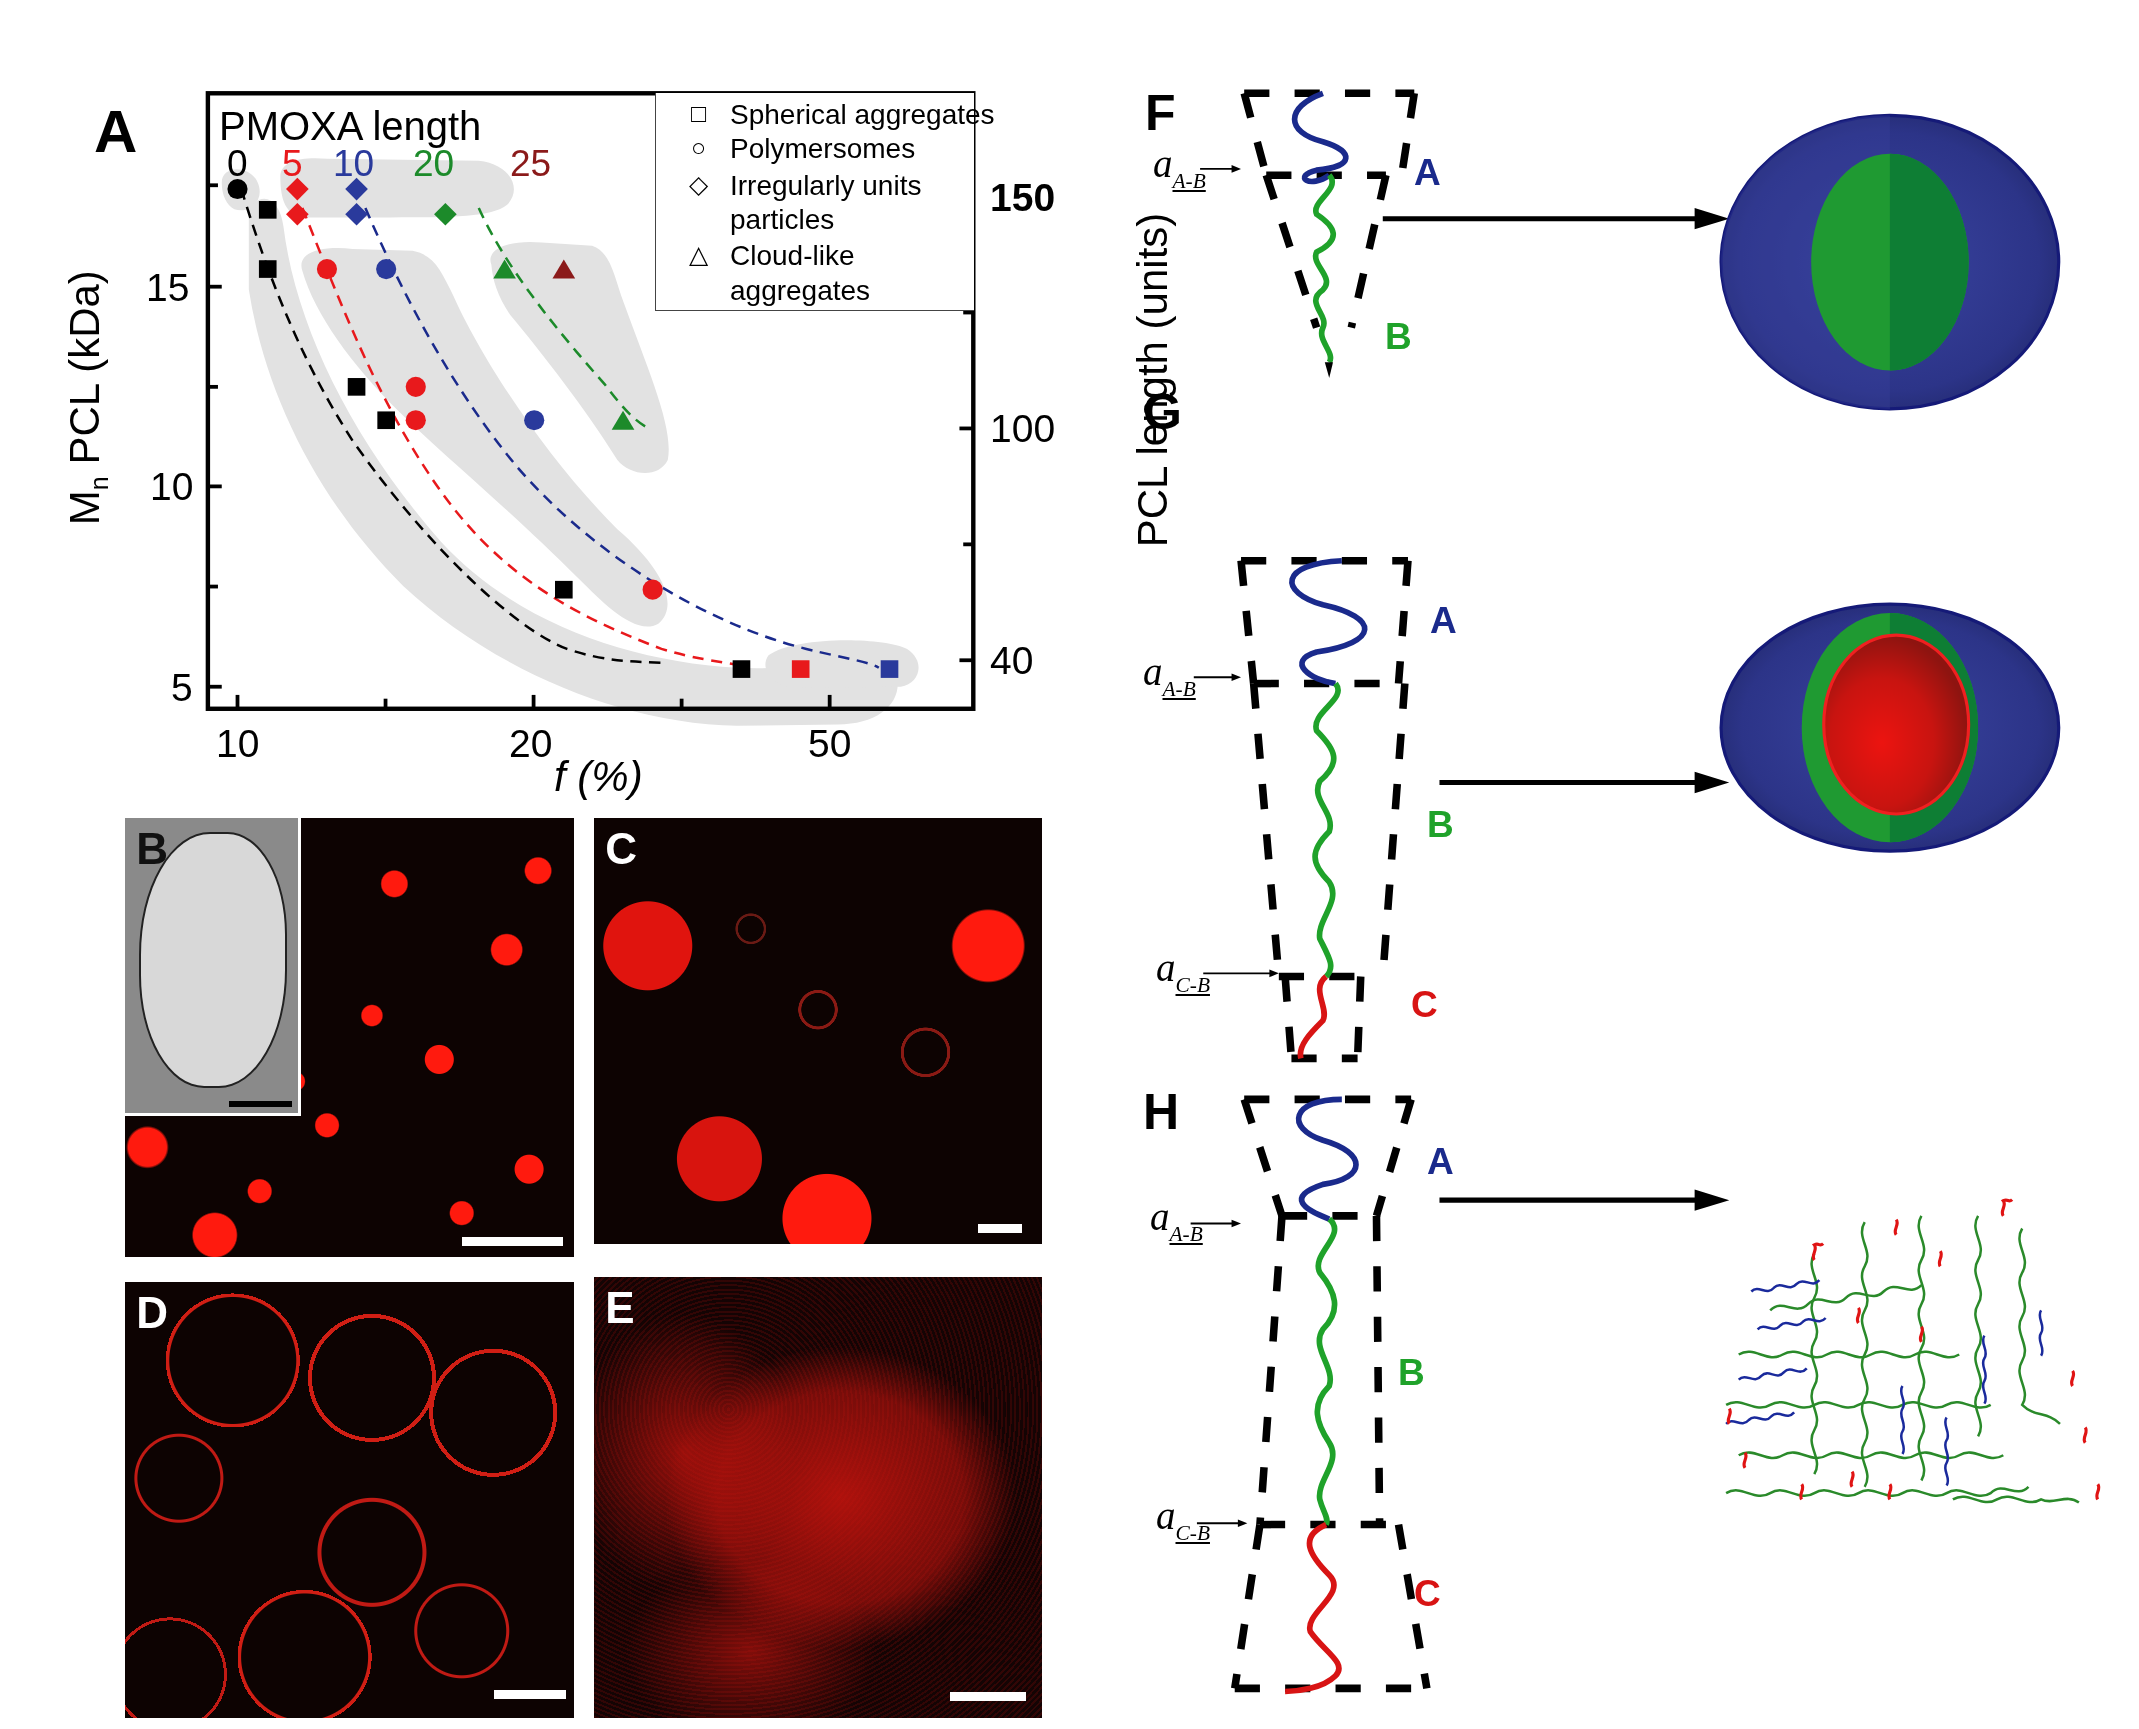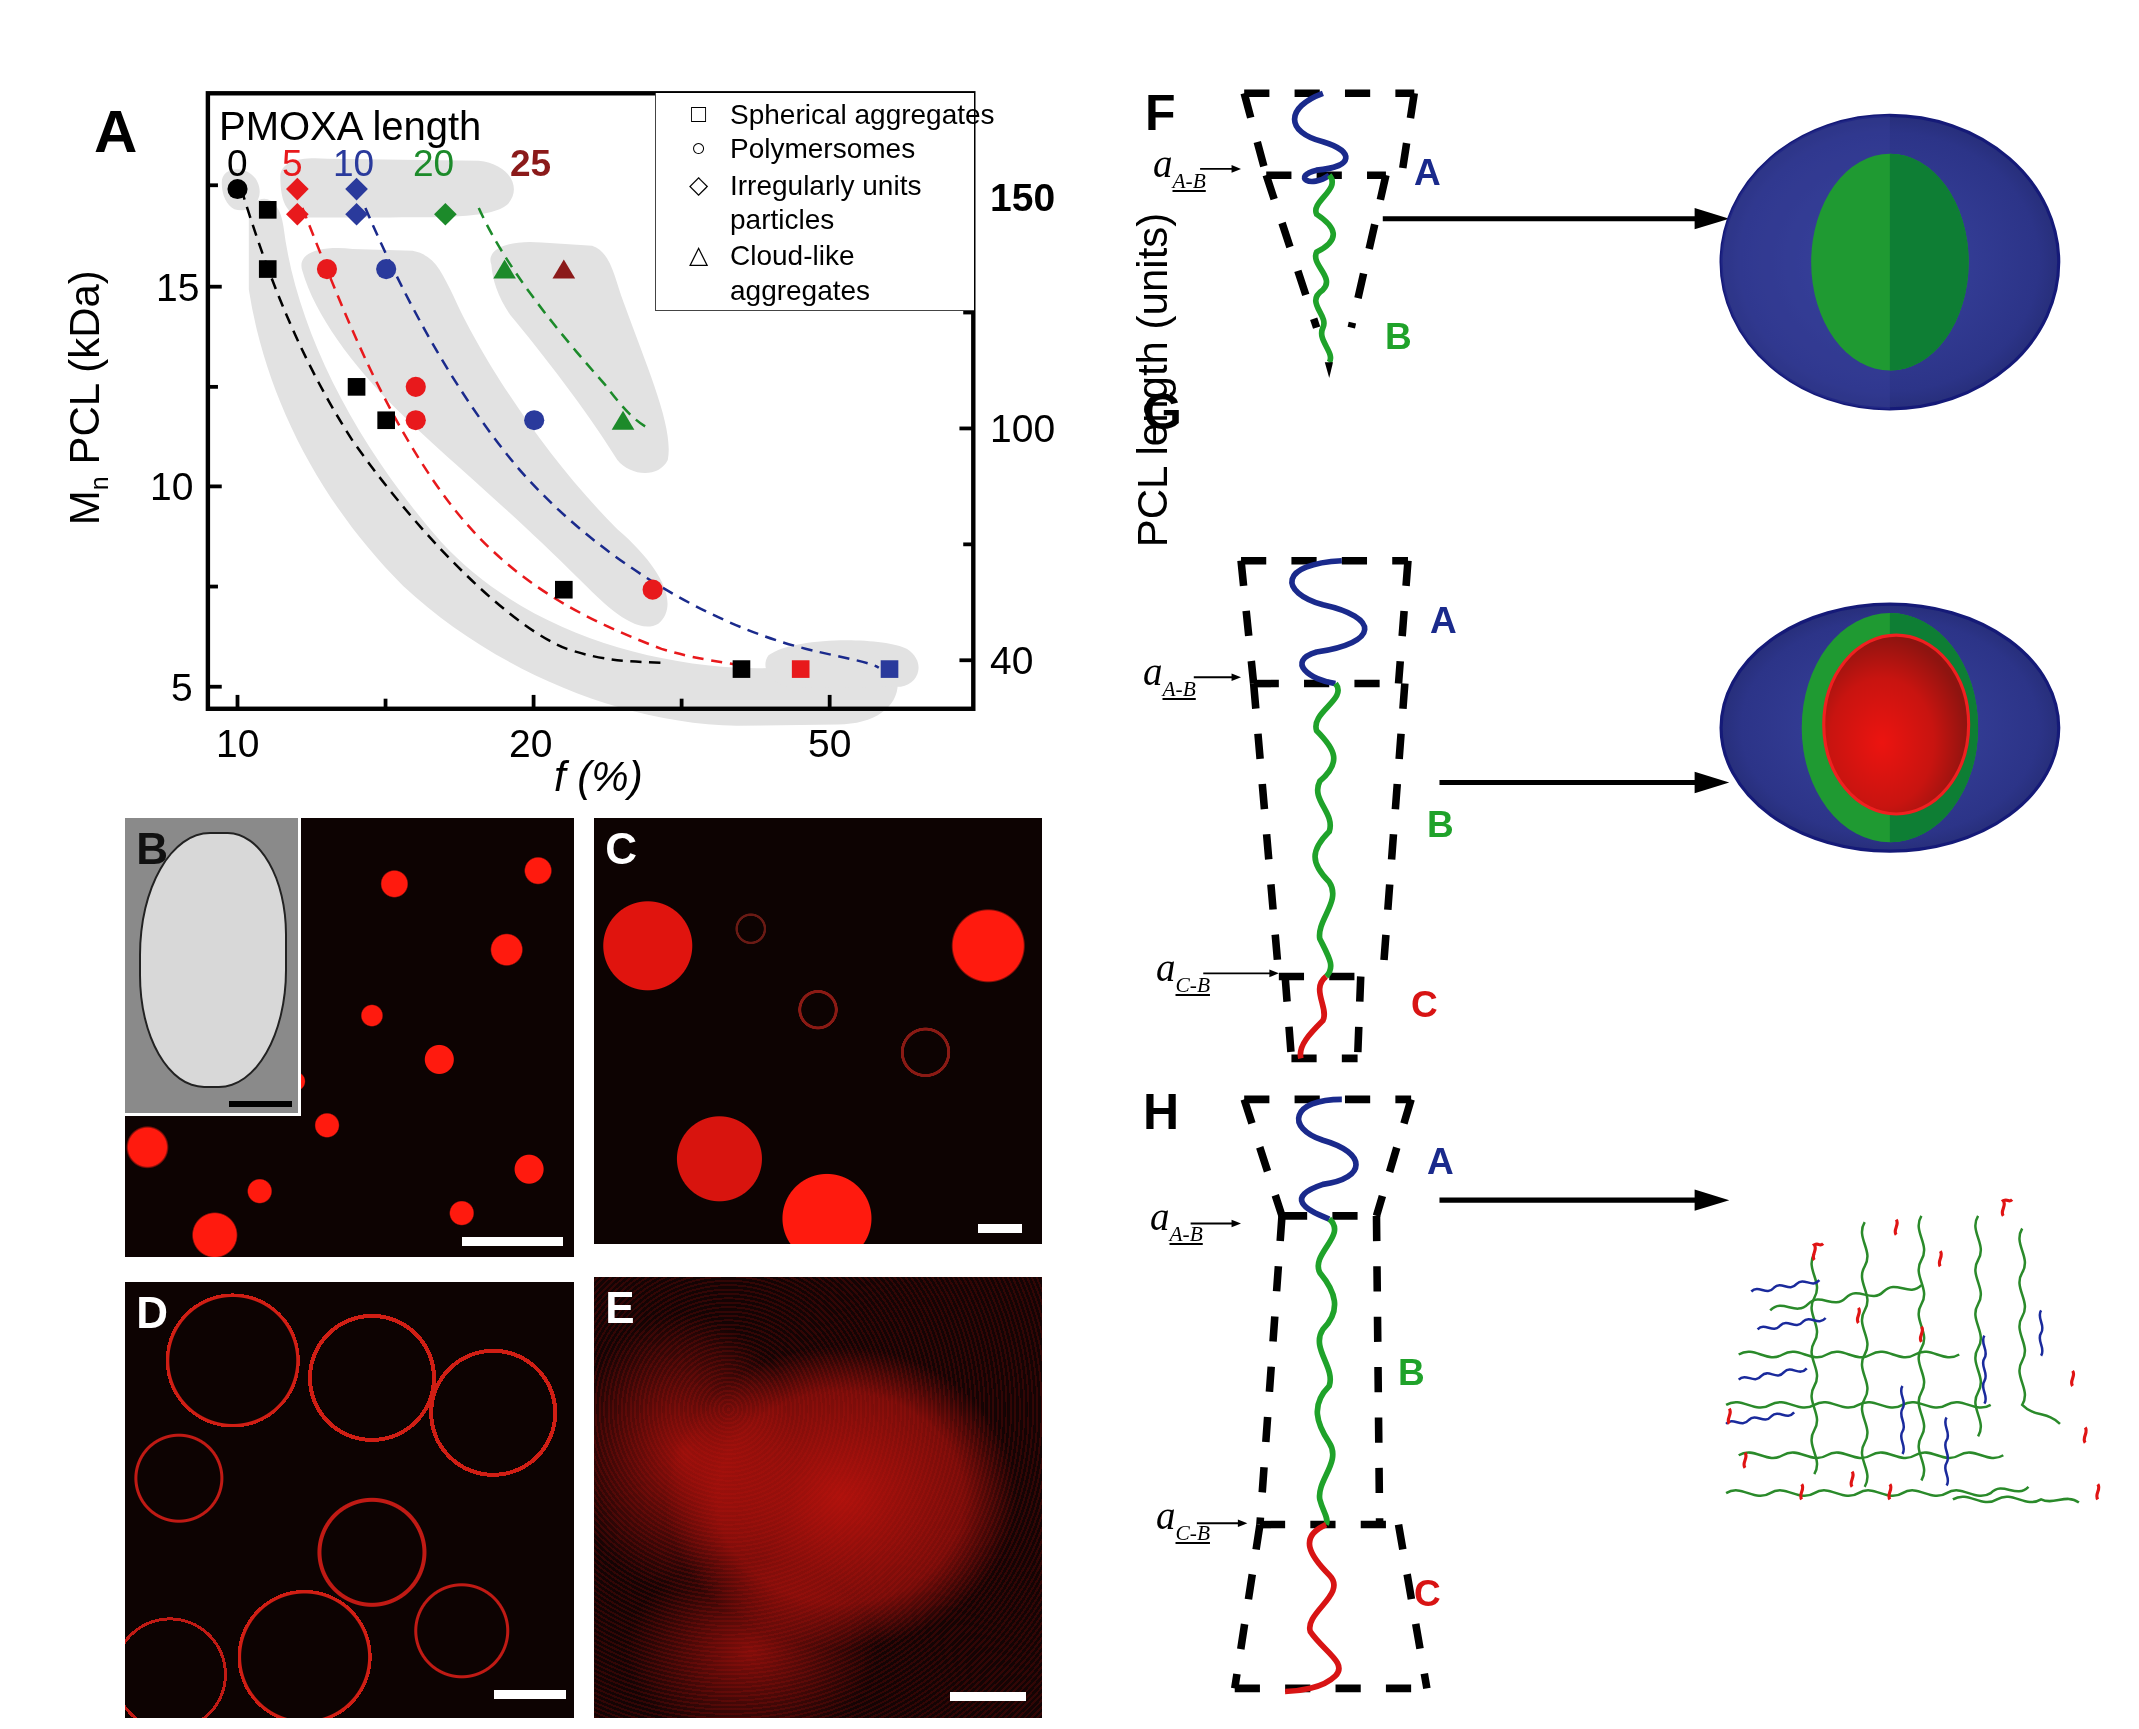--- a/index.html
+++ b/index.html
@@ -226,21 +226,21 @@
       <path d="M3050,2130 c-6,-8 6,-16 0,-24"></path>
     </g>
   </g>
 </svg>
 
 <div class="pmoxa-title" style="left:219px;top:106px;">PMOXA length</div>
 <div class="pmoxa-num" style="left:227px;top:145px;color:#000;">0</div>
 <div class="pmoxa-num" style="left:282px;top:145px;color:#e8191c;">5</div>
 <div class="pmoxa-num" style="left:333px;top:145px;color:#2a3a9c;">10</div>
 <div class="pmoxa-num" style="left:413px;top:145px;color:#1c8a2a;">20</div>
-<div class="pmoxa-num" style="left:510px;top:145px;color:#8b1a1a;font-weight:bold;">25</div>
+<div class="pmoxa-num" style="left:510px;top:145px;color:#8b1a1a;">25</div>
 
 <div class="legend-box" style="left:655px;top:93px;width:318px;height:217px;border-top:none;border-right:none;">
   <div class="legend-row" style="top:7.6px;">
     <span class="legend-sym">□</span>
     <span class="legend-lab">Spherical aggregates</span>
   </div>
   <div class="legend-row" style="top:42px;">
     <span class="legend-sym">○</span>
     <span class="legend-lab">Polymersomes</span>
   </div>
@@ -255,21 +255,21 @@
     <span class="legend-sym">△</span>
     <span class="legend-lab">Cloud-like</span>
   </div>
   <div class="legend-row" style="top:184px;">
     <span class="legend-lab">aggregates</span>
   </div>
 </div>
 
 <div class="tick-label" style="left:171px;top:668px;">5</div>
 <div class="tick-label" style="left:150px;top:467px;">10</div>
-<div class="tick-label" style="left:156px;top:268px;">15</div>
+<div class="tick-label" style="left:146px;top:268px;">15</div>
 
 <div class="tick-label" style="left:216px;top:724px;">10</div>
 <div class="tick-label" style="left:509px;top:724px;">20</div>
 <div class="tick-label" style="left:808px;top:724px;">50</div>
 
 <div class="tick-label" style="left:990px;top:641px;">40</div>
 <div class="tick-label" style="left:990px;top:409px;">100</div>
 <div class="tick-label" style="left:990px;top:178px;font-weight:bold;">150</div>
 
 <div class="axis-title" style="left:554px;top:756px;font-style:italic;">f (%)</div>

